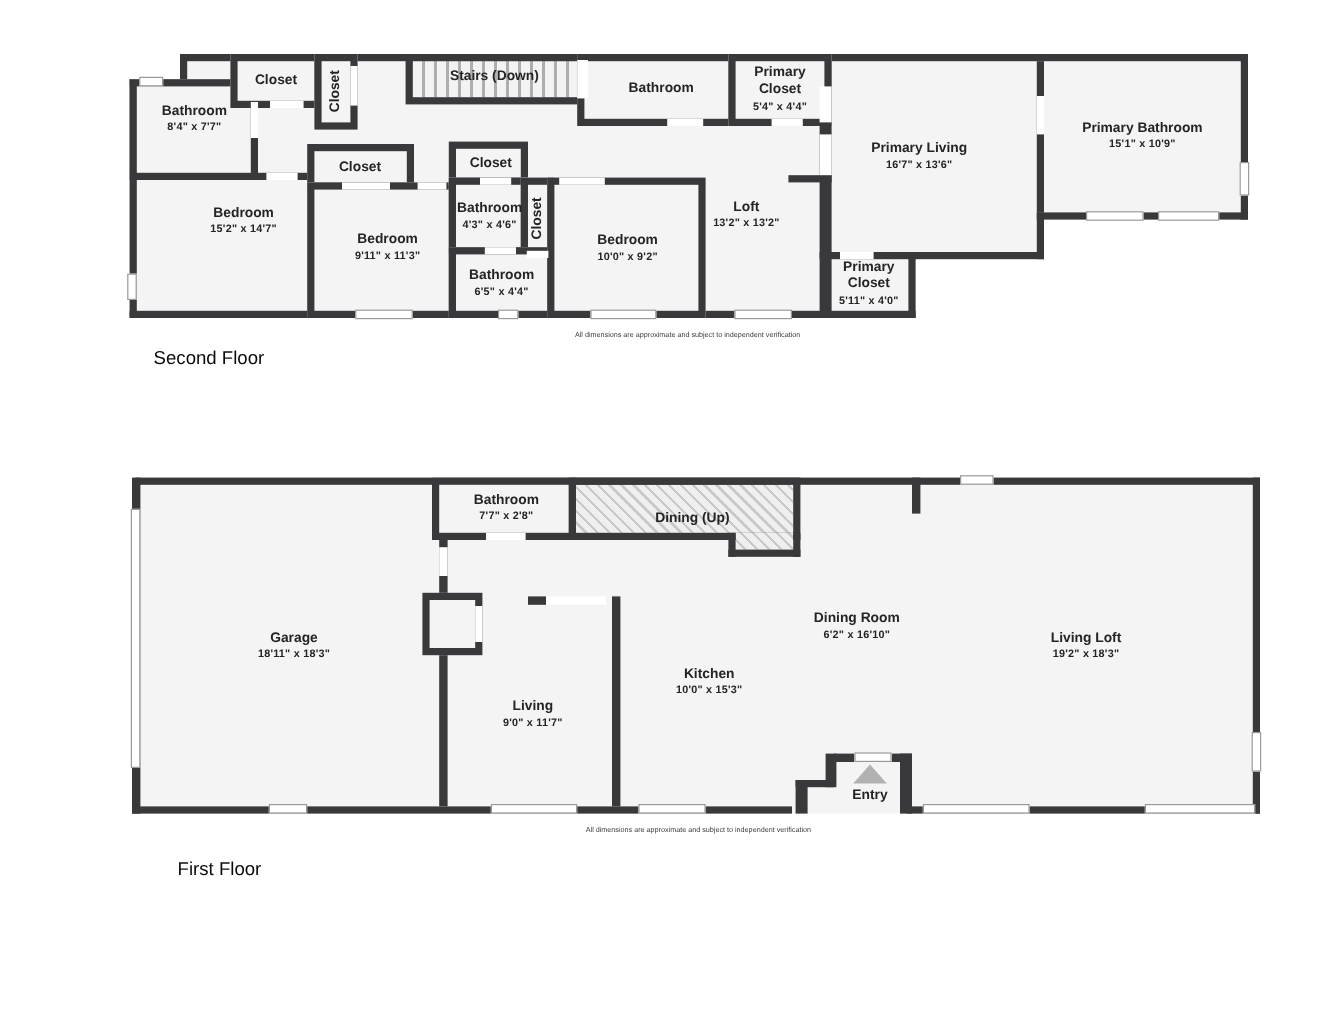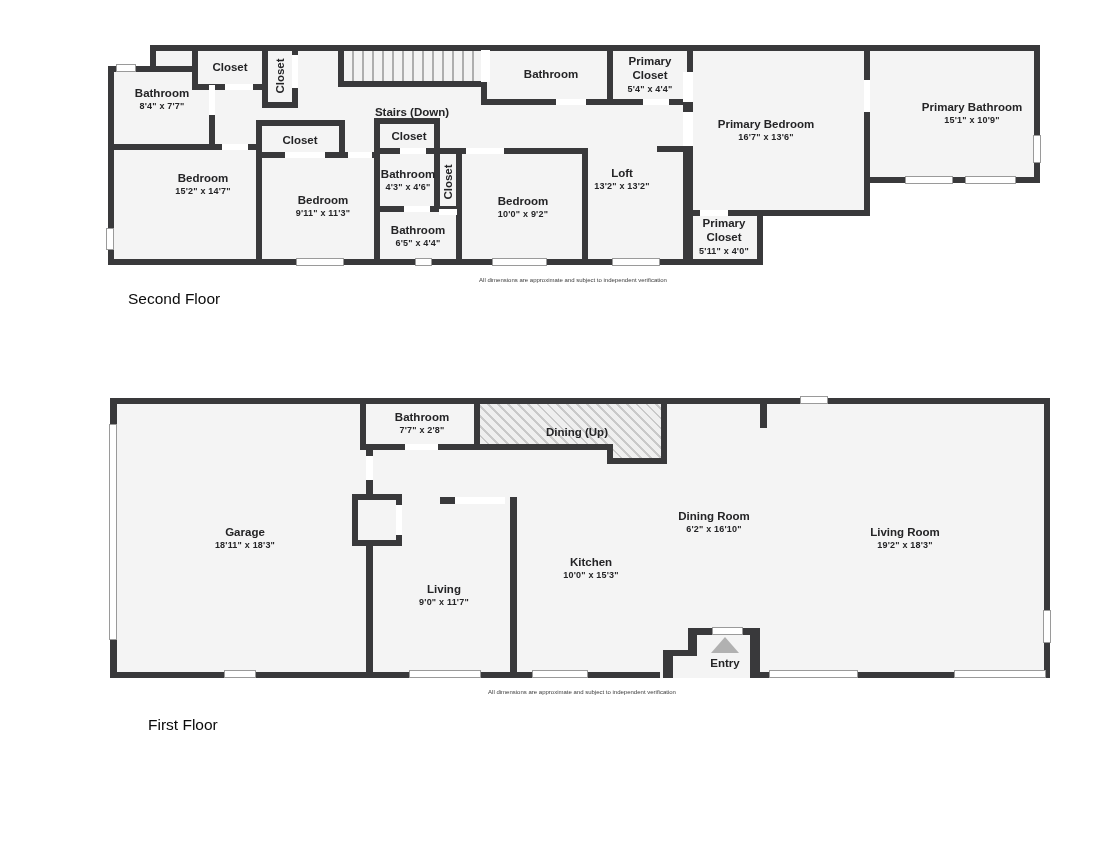--- a/index.html
+++ b/index.html
@@ -98,35 +98,35 @@
   <div class="lbl" style="left:162px;top:99px;">
     <div class="nm">Bathroom</div>
     <div class="dm">8'4" x 7'7"</div>
   </div>
   <div class="lbl" style="left:230px;top:67px;">
     <div class="nm">Closet</div>
   </div>
   <div class="lbl vert" style="left:280px;top:76px;">
     <div class="nm">Closet</div>
   </div>
-  <div class="lbl" style="left:412px;top:64px;margin-top:48px;">
+  <div class="lbl" style="left:412px;top:64px;">
     <div class="nm">Stairs (Down)</div>
   </div>
   <div class="lbl" style="left:551px;top:74px;">
     <div class="nm">Bathroom</div>
   </div>
   <div class="lbl narrow" style="left:650px;top:74px;">
     <div class="nm">Primary Closet</div>
     <div class="dm">5'4" x 4'4"</div>
   </div>
   <div class="lbl" style="left:766px;top:130px;">
-    <div class="nm">Primary Bedroom</div>
+    <div class="nm">Primary Living</div>
     <div class="dm">16'7" x 13'6"</div>
   </div>
-  <div class="lbl" style="left:952px;top:113px;margin-left:20px;">
+  <div class="lbl" style="left:952px;top:113px;">
     <div class="nm">Primary Bathroom</div>
     <div class="dm">15'1" x 10'9"</div>
   </div>
   <div class="lbl" style="left:203px;top:184px;">
     <div class="nm">Bedroom</div>
     <div class="dm">15'2" x 14'7"</div>
   </div>
   <div class="lbl" style="left:300px;top:140px;">
     <div class="nm">Closet</div>
   </div>
@@ -226,21 +226,21 @@
   </div>
   <div class="lbl" style="left:591px;top:228px;">
     <div class="nm">Kitchen</div>
     <div class="dm">10'0" x 15'3"</div>
   </div>
   <div class="lbl" style="left:714px;top:182px;">
     <div class="nm">Dining Room</div>
     <div class="dm">6'2" x 16'10"</div>
   </div>
   <div class="lbl" style="left:905px;top:198px;">
-    <div class="nm">Living Room</div>
+    <div class="nm">Living Loft</div>
     <div class="dm">19'2" x 18'3"</div>
   </div>
   <div class="lbl" style="left:725px;top:323px;">
     <div class="nm">Entry</div>
   </div>
 
   <div class="disc" style="left:582px;top:349px;">All dimensions are approximate and subject to independent verification</div>
   <div class="title" style="left:128px;top:376px;margin-left:20px;">First Floor</div>
 </div>
 

